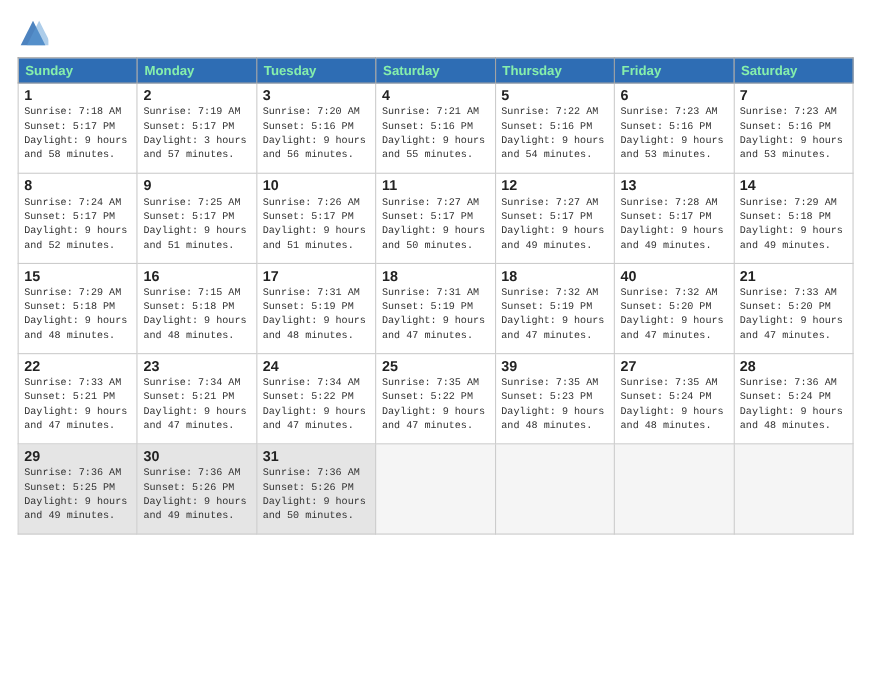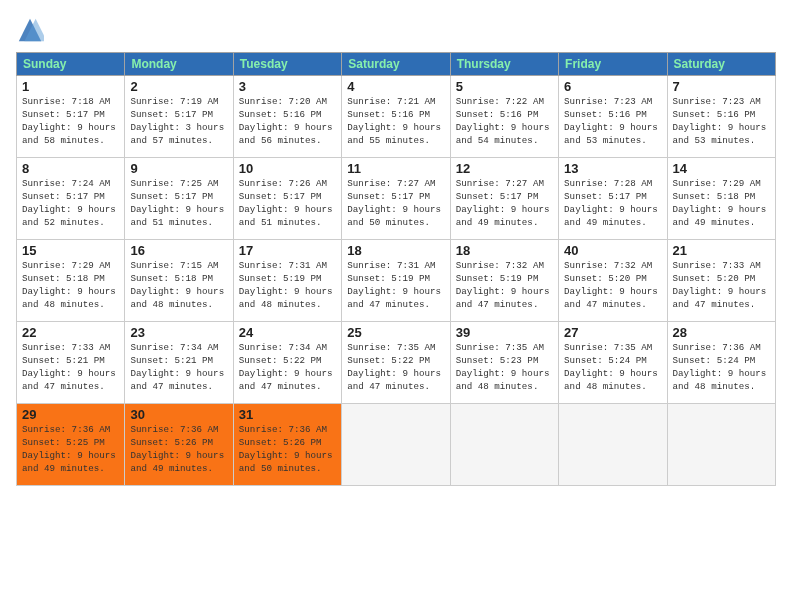--- a/index.html
+++ b/index.html
@@ -69,21 +69,21 @@
     .calendar td {
       border: 1px solid #ccc;
       vertical-align: top;
       padding: 3px 5px;
       font-size: 9.5px;
       color: #333;
       height: 82px;
       background: #fff;
     }
     .calendar tr:last-child td {
-      background: #f97316;
+      background: #e5e5e5;
     }
     .day-num {
       font-size: 13px;
       font-weight: bold;
       color: #222;
       display: block;
       margin-bottom: 2px;
     }
     .day-info {
       line-height: 1.4;

